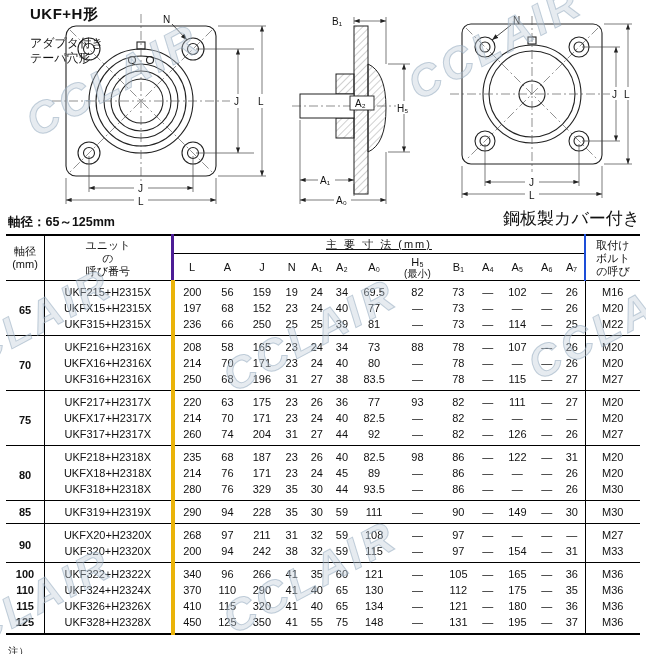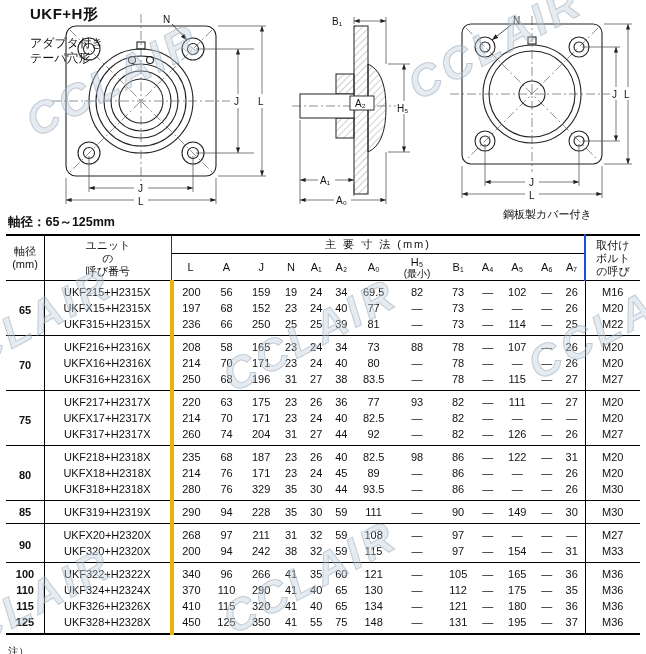--- a/index.html
+++ b/index.html
@@ -5,31 +5,31 @@
   html,body{margin:0;padding:0;}
   body{
     position:relative;width:646px;height:654px;overflow:hidden;background:#fff;
     font-family:"Liberation Sans","DejaVu Sans",sans-serif;color:#111;
   }
   .title{position:absolute;left:30px;top:5px;font-size:15px;font-weight:bold;letter-spacing:.5px;}
   .subtitle{position:absolute;left:30px;top:36px;font-size:12px;line-height:15px;}
   .svg-left{position:absolute;left:48px;top:12px;}
   .svg-mid{position:absolute;left:292px;top:12px;}
   .svg-right{position:absolute;left:448px;top:14px;}
-  .cover-caption{position:absolute;left:503px;top:207px;font-size:11px;}
+  .cover-caption{position:absolute;left:503px;top:207px;font-size:17px;}
   .shaft-range{position:absolute;left:8px;top:214px;font-size:12.5px;font-weight:bold;}
   .table-wrap{position:absolute;left:6px;top:234px;width:634px;}
   table{width:100%;border-collapse:collapse;border-top:2px solid #000;border-bottom:2px solid #000;}
   th,td{font-size:11px;padding:0 2px;text-align:center;vertical-align:middle;font-weight:normal;line-height:16px;}
   thead{border-bottom:1px solid #000;}
   thead th{padding:2px 2px;line-height:13px;}
   .h-shaft{width:34px;border-right:1px solid #000;}
-  .h-name{width:122px;border-right:1px solid #4c1d95;}
+  .h-name{width:122px;border-right:3px solid #4c1d95;}
   .h-bolt{width:50px;border-left:2px solid #1d4ed8;}
-  .h-dims{border-bottom:1px solid #000;letter-spacing:2px;}
+  .h-dims{border-bottom:1px solid #000;letter-spacing:2px;text-decoration:underline;}
   .h5note{font-size:10px;line-height:9px;}
   .c-shaft{border-right:1px solid #000;font-weight:bold;}
   .c-name{border-right:4px solid #eab308;font-weight:normal;}
   .c-bolt{border-left:1px solid #000;}
   tr.g-start td{border-top:1px solid #000;padding-top:3px;}
   tr.g-end td{padding-bottom:3px;}
   .footnote{position:absolute;left:8px;top:645px;font-size:10.5px;}
   .wm{
     position:absolute;z-index:9;pointer-events:none;white-space:nowrap;
     font-size:44px;font-weight:bold;font-style:italic;letter-spacing:4px;

